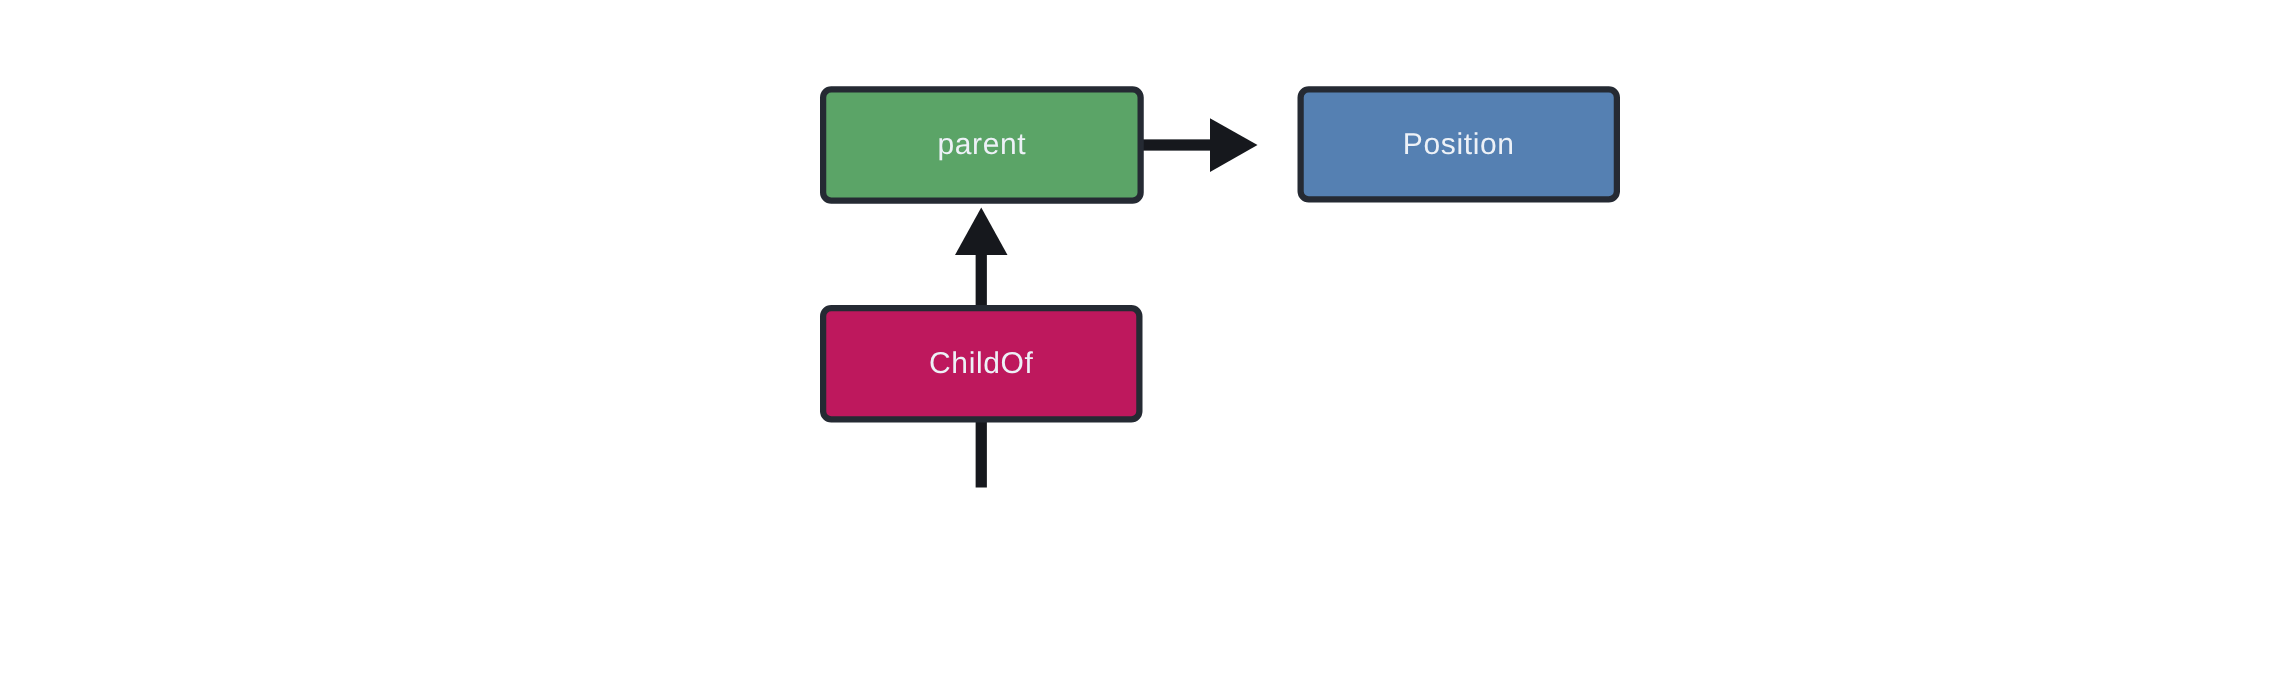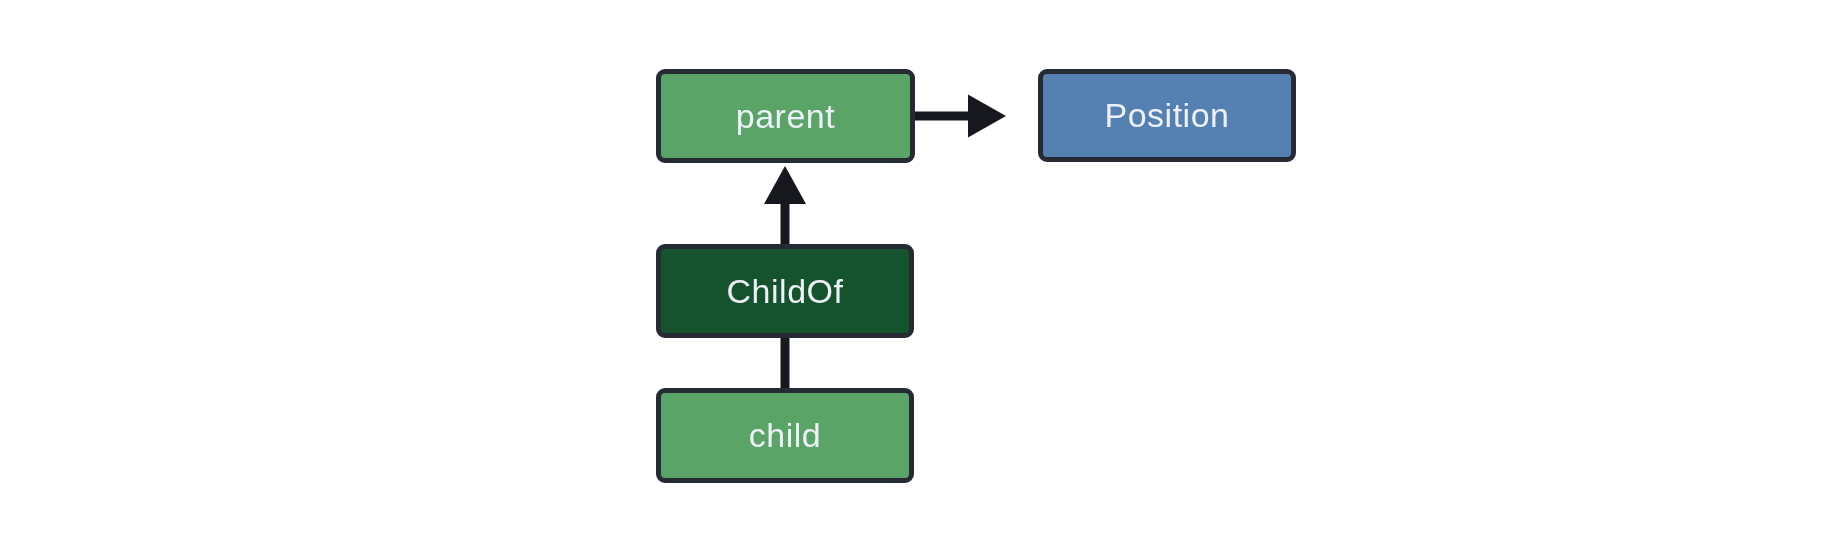--- a/index.html
+++ b/index.html
@@ -24,21 +24,21 @@
     pointer-events: none;
   }
   .node {
     position: absolute;
     box-sizing: border-box;
     border: 5px solid #b91c1c;
     border-radius: 9px;
     display: flex;
     align-items: center;
     justify-content: center;
-    font-size: 34px;
+    font-size: 24px;
     font-weight: 400;
     letter-spacing: 0.5px;
     color: #edf1f7;
   }
   #node-parent   { left: 656px;  top: 69px;  width: 259px; height: 94px; }
   #node-position { left: 1011px; top: 69px;  width: 258px; height: 93px; }
   #node-childof  { left: 656px;  top: 244px; width: 258px; height: 94px; }
   #node-child    { left: 656px;  top: 388px; width: 258px; height: 95px; }
 </style>
 </head>
@@ -64,21 +64,18 @@
   </svg>
 
   <div class="node" id="node-parent" style="background-color: rgb(91, 164, 103); border-color: rgb(37, 42, 51); color: rgb(237, 241, 247);">
     <span>parent</span>
   </div>
 
   <div class="node" id="node-position" style="background-color: rgb(85, 128, 178); border-color: rgb(37, 42, 51); color: rgb(237, 241, 247); margin-left: 27px;">
     <span>Position</span>
   </div>
 
-  <div class="node" id="node-childof" style="background-color: #14532d; border-color: rgb(37, 42, 51); color: rgb(237, 241, 247);">
+  <div class="node" id="node-childof" style="background-color: #be185d; border-color: rgb(37, 42, 51); color: rgb(237, 241, 247);">
     <span>ChildOf</span>
   </div>
 
-  <div class="node" id="node-child" style="background-color: rgb(91, 164, 103); border-color: rgb(37, 42, 51); color: rgb(237, 241, 247);">
-    <span>child</span>
-  </div>
 
 </div>
 
 </body></html>

